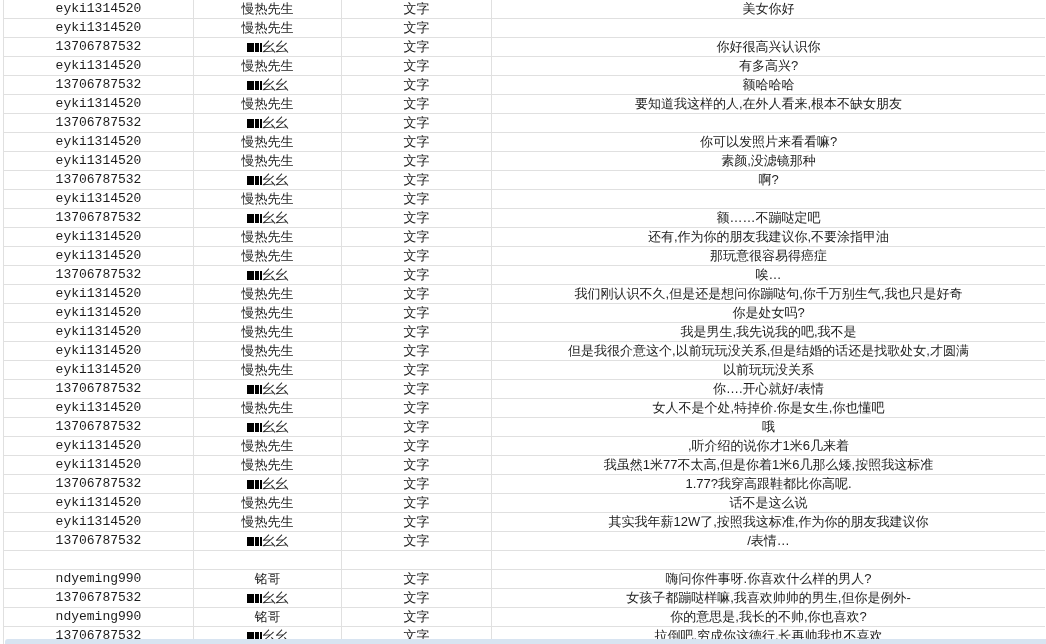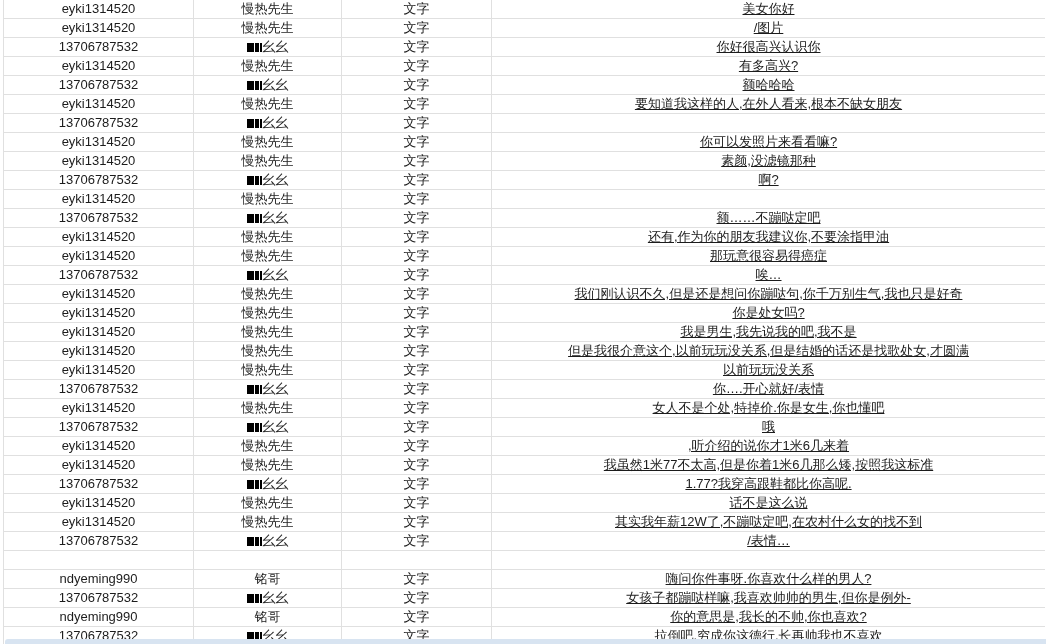--- a/index.html
+++ b/index.html
@@ -21,24 +21,24 @@
     height:18px;
     line-height:18px;
     border-bottom:1px solid var(--grid,#e0e0e0);
     white-space:nowrap;
   }
   .cell{
     text-align:center;
     overflow:visible;
     box-sizing:border-box;
   }
-  .cell.id{width:190px;border-right:1px solid var(--grid,#e0e0e0);}
+  .cell.id{width:190px;border-right:1px solid var(--grid,#e0e0e0);font-family:Liberation Mono, monospace;}
   .cell.name{width:148px;border-right:1px solid var(--grid,#e0e0e0);}
   .cell.type{width:150px;border-right:1px solid var(--grid,#e0e0e0);}
-  .cell.msg{width:553px;text-decoration:underline;}
+  .cell.msg{width:553px;}
   .blob-icon{
     display:inline-block;
     width:15px;height:9px;
     margin-right:1px;
     vertical-align:-1px;
     background:linear-gradient(90deg,#000 0 7px,#fff 7px 8px,#000 8px 12px,#fff 12px 13px,#000 13px 15px);
   }
   #bottom-bar{
     position:absolute;
     left:5px;right:0;top:639px;height:5px;
@@ -54,21 +54,20 @@
       <div class="row">
         <div class="cell id">eyki1314520</div>
         <div class="cell name">慢热先生</div>
         <div class="cell type">文字</div>
         <div class="cell msg">美女你好</div>
       </div>
       <div class="row">
         <div class="cell id">eyki1314520</div>
         <div class="cell name">慢热先生</div>
         <div class="cell type">文字</div>
-        <div class="cell msg">/图片</div>
       </div>
       <div class="row">
         <div class="cell id">13706787532</div>
         <div class="cell name"><span class="blob-icon"></span><span>幺幺</span></div>
         <div class="cell type">文字</div>
         <div class="cell msg">你好很高兴认识你</div>
       </div>
       <div class="row">
         <div class="cell id">eyki1314520</div>
         <div class="cell name">慢热先生</div>
@@ -208,21 +207,21 @@
       <div class="row">
         <div class="cell id">eyki1314520</div>
         <div class="cell name">慢热先生</div>
         <div class="cell type">文字</div>
         <div class="cell msg">话不是这么说</div>
       </div>
       <div class="row">
         <div class="cell id">eyki1314520</div>
         <div class="cell name">慢热先生</div>
         <div class="cell type">文字</div>
-        <div class="cell msg">其实我年薪12W了,不蹦哒定吧,在农村什么女的找不到</div>
+        <div class="cell msg">其实我年薪12W了,按照我这标准,作为你的朋友我建议你</div>
       </div>
       <div class="row">
         <div class="cell id">13706787532</div>
         <div class="cell name"><span class="blob-icon"></span><span>幺幺</span></div>
         <div class="cell type">文字</div>
         <div class="cell msg">/表情…</div>
       </div>
       <div class="row">
         <div class="cell id"></div>
         <div class="cell name"></div>

